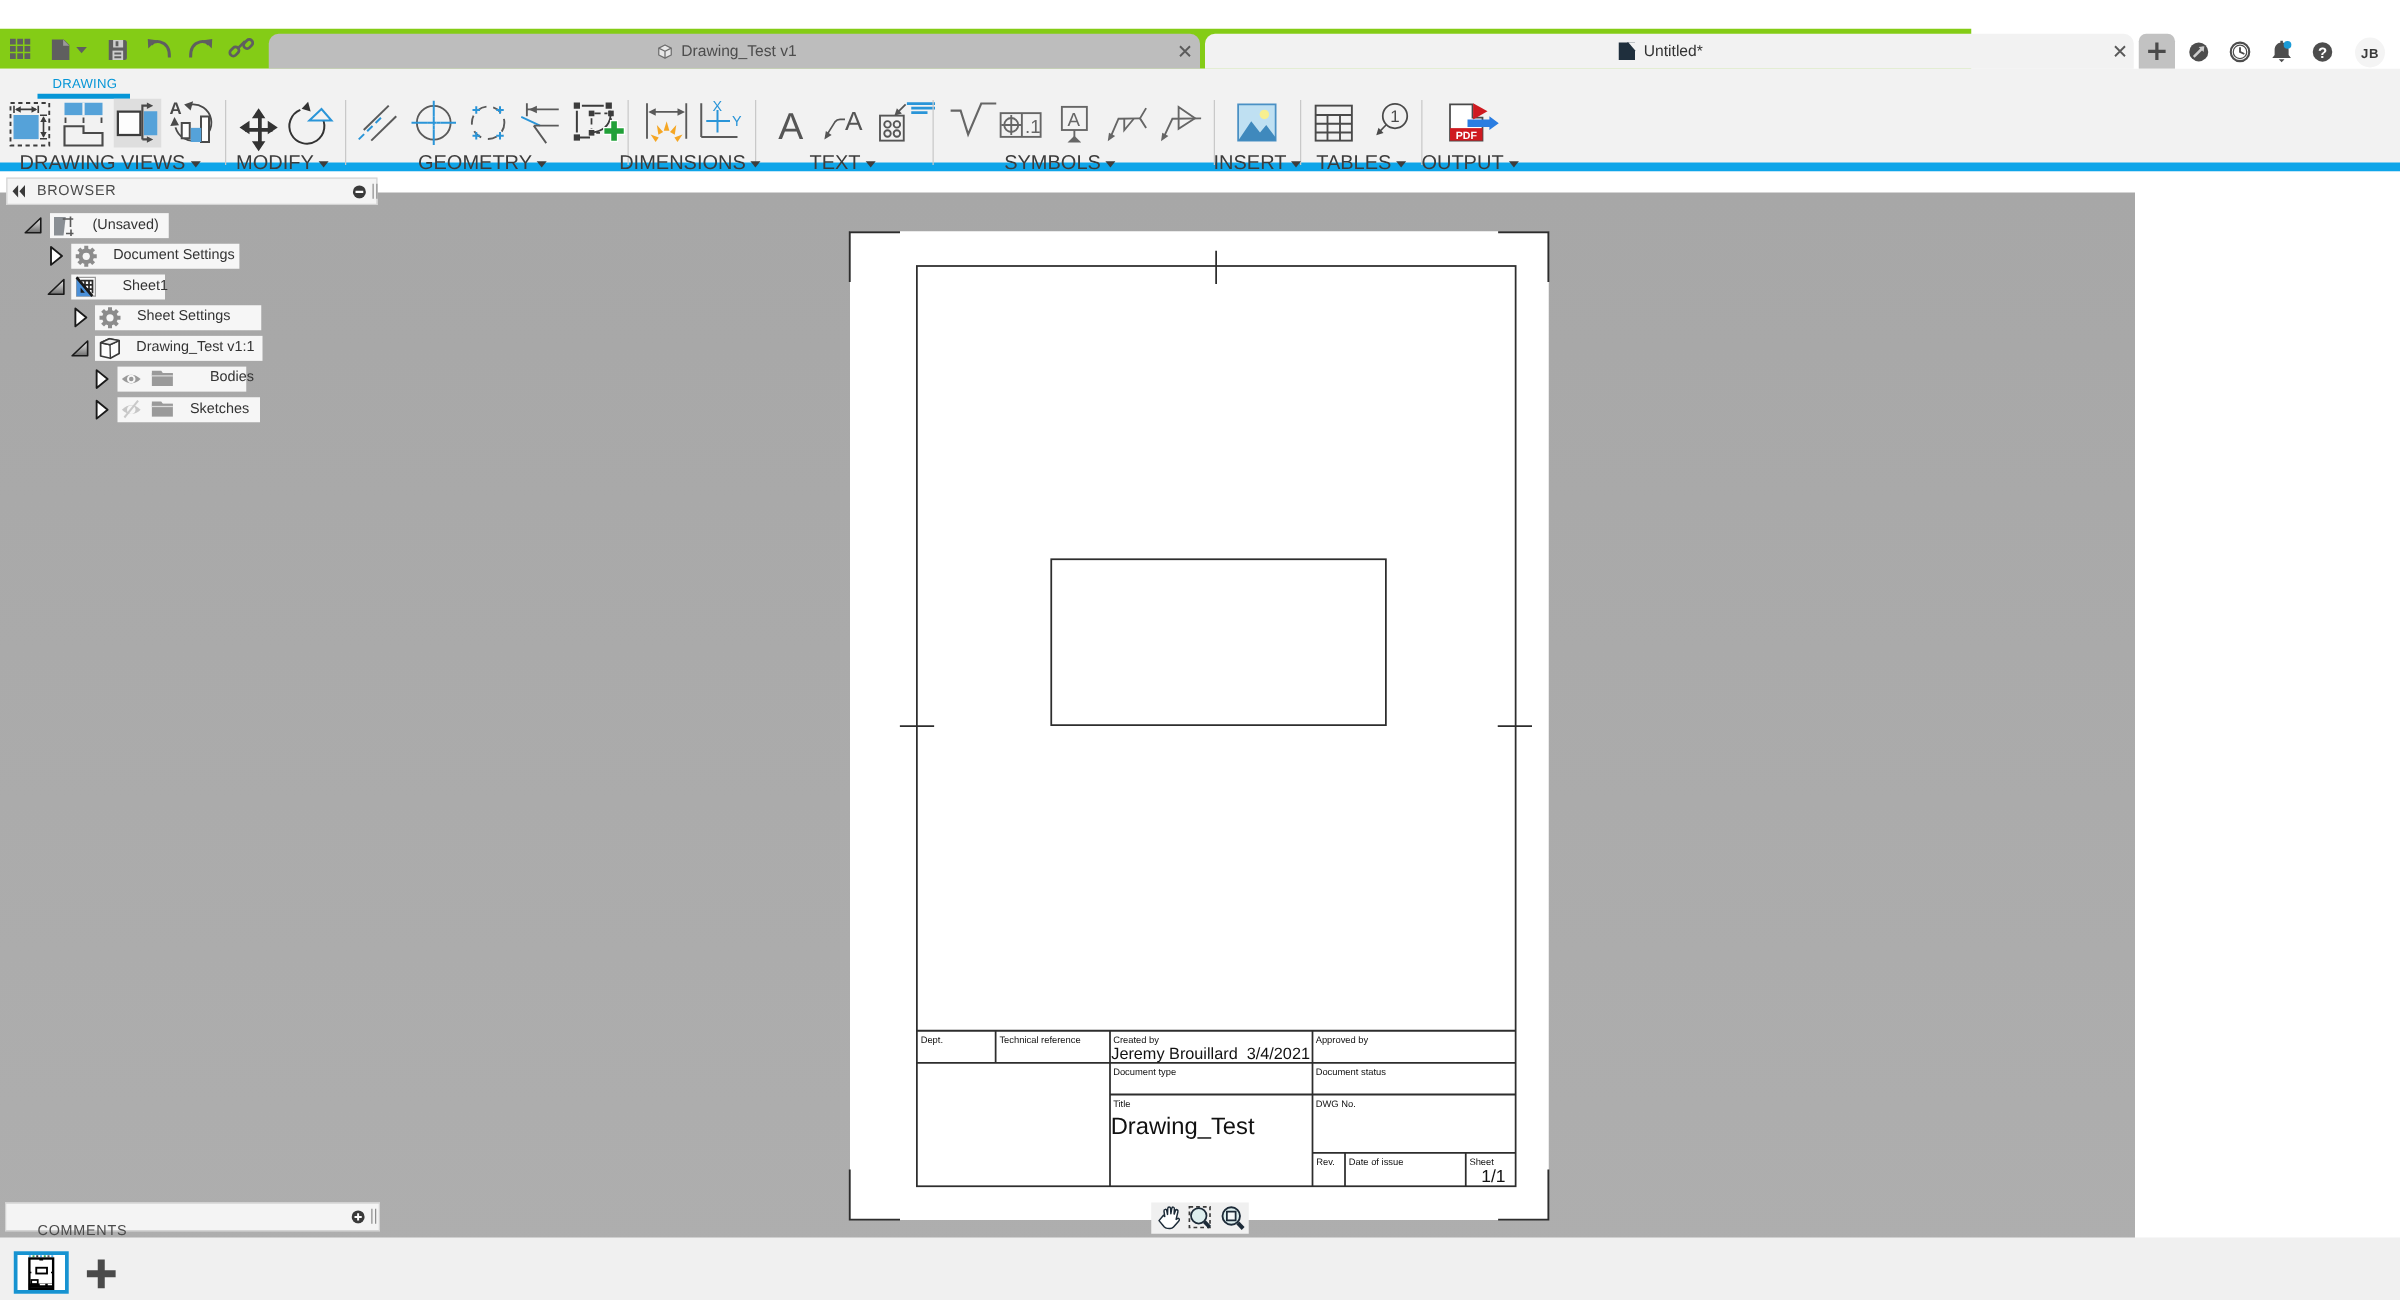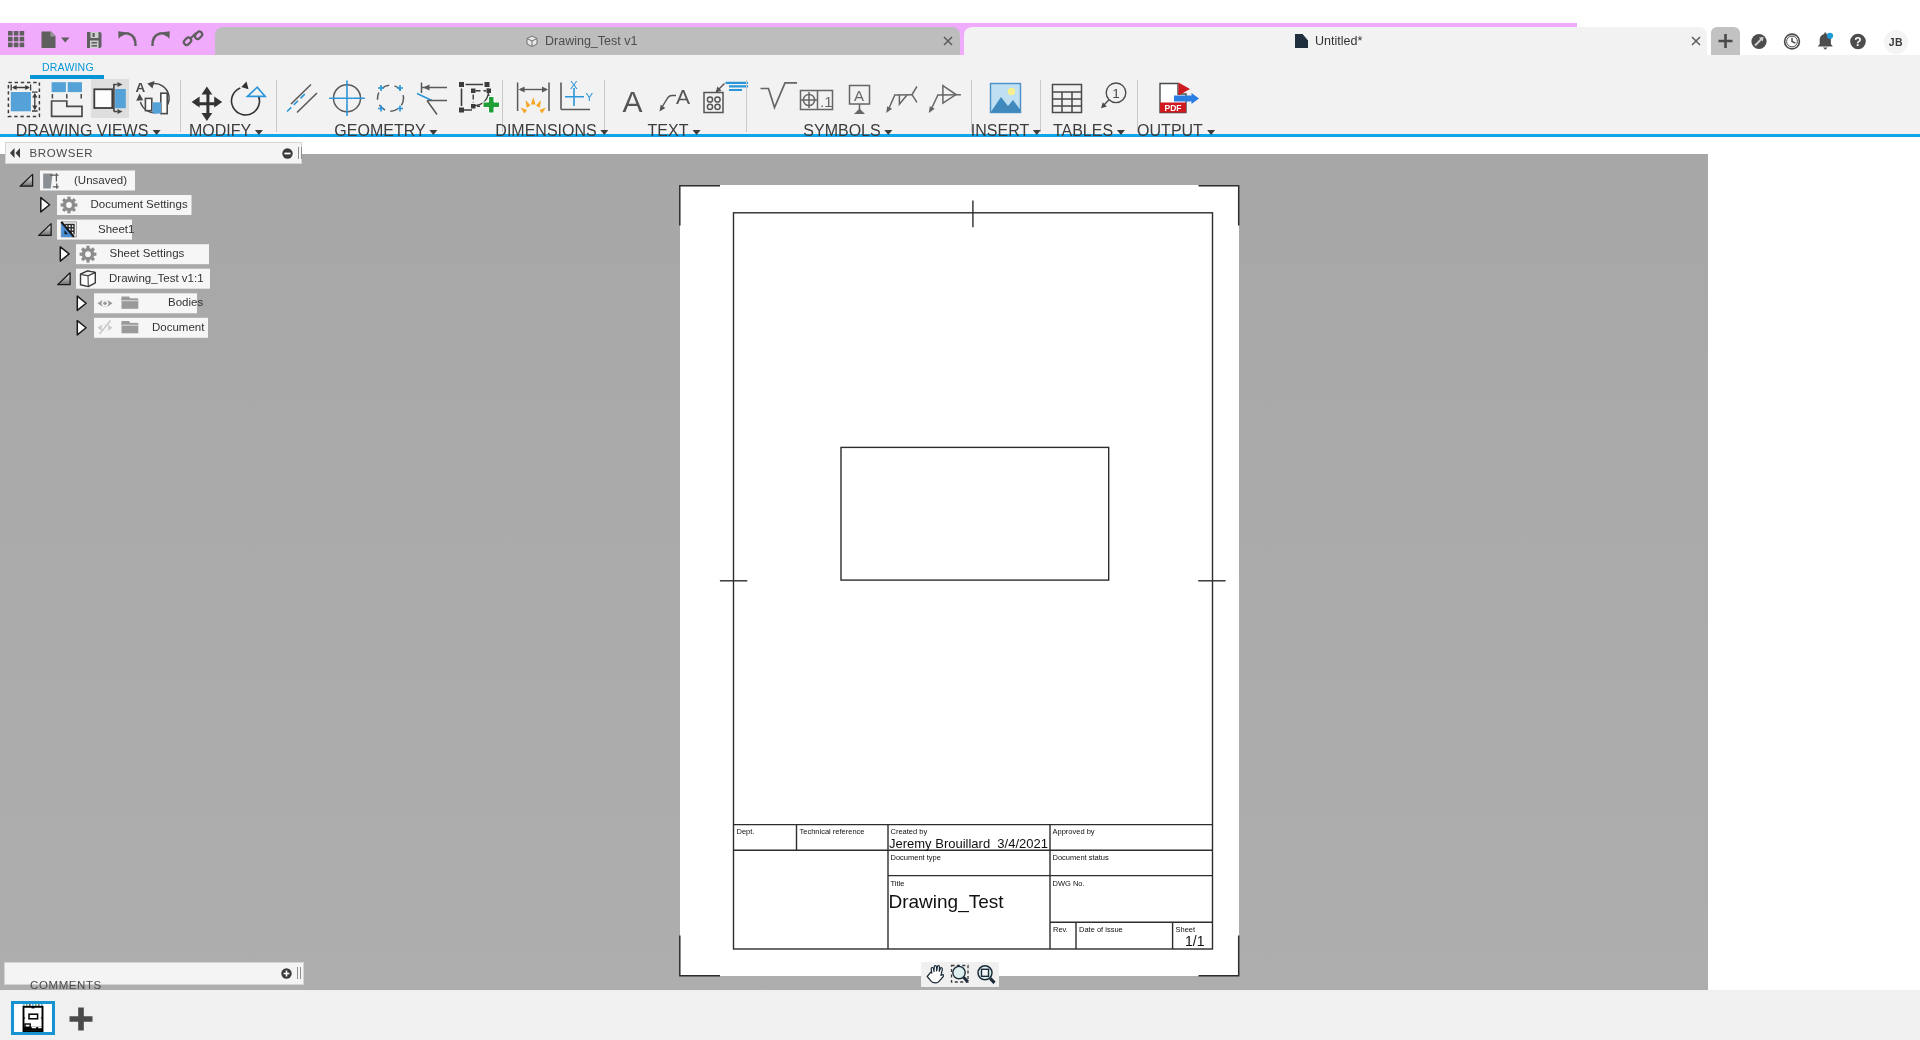--- a/index.html
+++ b/index.html
@@ -1,21 +1,21 @@
 <!DOCTYPE html>
 <html><head>
 <meta charset="utf-8">
 <style>
 *{margin:0;padding:0;box-sizing:border-box}
 html,body{width:1920px;height:1040px;overflow:hidden;font-family:"Liberation Sans",sans-serif;background:#fff}
 .abs{position:absolute}
 #app{position:relative;width:1920px;height:1040px}
 #titlebar{position:absolute;left:0;top:0;width:1920px;height:23px;background:#fff}
-#strip{position:absolute;left:0;top:23px;width:1577px;height:32px;background:#f0abfc}
-#ribbon{position:absolute;left:0;top:55px;width:1920px;height:82px;background:#f2f2f2;border-bottom:3px solid #0ea5e9}
+#strip{position:absolute;left:0;top:23px;width:1577px;height:32px;background:#84cc16}
+#ribbon{position:absolute;left:0;top:55px;width:1920px;height:82px;background:#f2f2f2;border-bottom:7px solid #0ea5e9}
 #canvas{position:absolute;left:0;top:154px;width:1708px;height:853px;background:linear-gradient(#a7a7a7,#aeaeae)}
 #bottombar{position:absolute;left:0;top:990px;width:1920px;height:50px;background:#f0f0f0}
 .glabel{position:absolute;top:67px;font-size:16px;color:#3c3c3c;white-space:nowrap;transform:translateX(-50%)}
 .glabel .car{display:inline-block;width:0;height:0;border-left:4px solid transparent;border-right:4px solid transparent;border-top:5px solid #3c3c3c;margin-left:4px;vertical-align:1px}
 .gsep{position:absolute;top:25px;height:52px;width:1px;background:#c9c9c9}
 .hdrbar{position:absolute;background:#f4f4f4;border:1px solid #d4d4d4}
 .hdrtxt{position:absolute;font-size:11.5px;color:#4a4a4a;letter-spacing:0.6px}
 .trow-label{position:absolute;font-size:11.5px;color:#333;white-space:nowrap}
 </style>
 </head>
@@ -458,21 +458,21 @@
    <rect x="121.5" y="154.9" width="16.8" height="10.4" fill="#9a9a9a"></rect>
    <rect x="121.5" y="156.7" width="16.8" height="1" fill="#f6f6f6" opacity="0.7"></rect>
   </g>
  </svg>
  <div class="trow-label" style="left:74px;top:173.5px">(Unsaved)</div>
  <div class="trow-label" style="left:90.5px;top:198px">Document Settings</div>
  <div class="trow-label" style="left:98px;top:222.6px">Sheet1</div>
  <div class="trow-label" style="left:109.5px;top:247.2px">Sheet Settings</div>
  <div class="trow-label" style="left:109px;top:271.7px">Drawing_Test v1:1</div>
  <div class="trow-label" style="left:168px;top:296.3px">Bodies</div>
- <div class="trow-label" style="left:152px;top:320.8px">Document</div>
+ <div class="trow-label" style="left:152px;top:320.8px">Sketches</div>
 </div>
 <div id="comments">
  <div class="hdrbar" style="left:4px;top:962px;width:300px;height:23px"></div>
  <div class="hdrtxt" style="left:30px;top:979px">COMMENTS</div>
  <svg class="abs" style="left:281px;top:968px" width="11" height="11" viewBox="0 0 11 11">
   <circle cx="5.5" cy="5.5" r="5.2" fill="#3a3a3a"></circle>
         <path d="M5.5,2.6 V8.4 M2.6,5.5 H8.4" stroke="#fff" stroke-width="1.6"></path>
  </svg>
  <div class="abs" style="left:297px;top:967px;width:1px;height:12px;background:#8f8f8f"></div>
  <div class="abs" style="left:300px;top:967px;width:1px;height:12px;background:#8f8f8f"></div>

